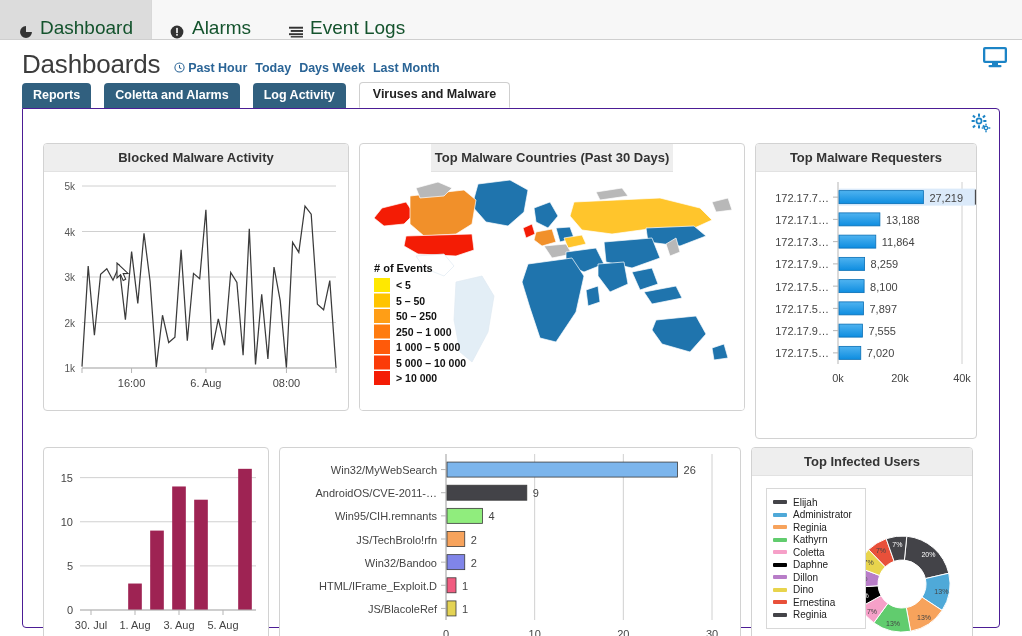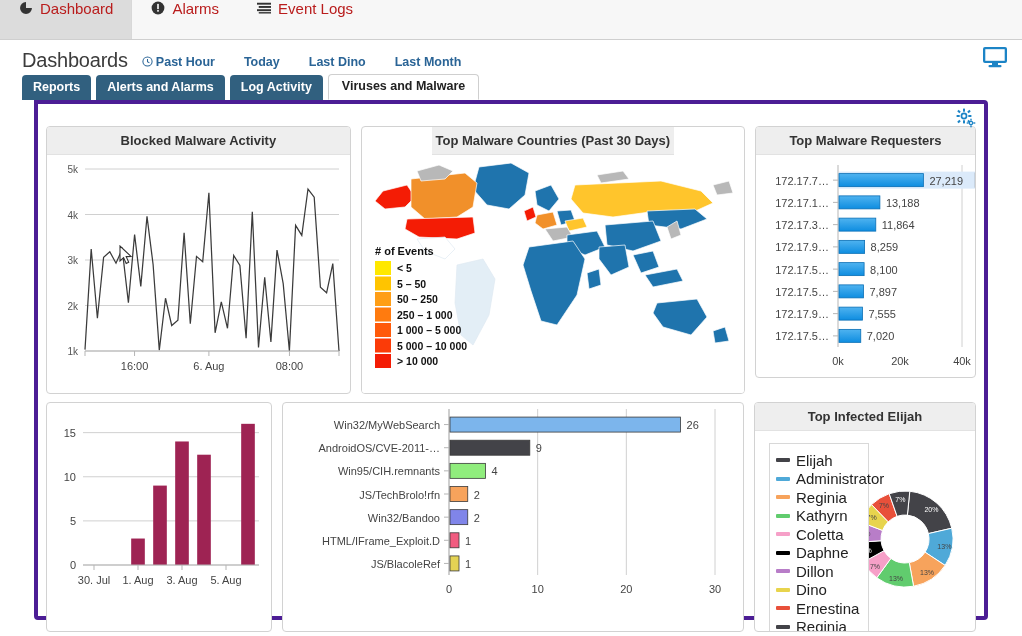--- a/index.html
+++ b/index.html
@@ -14,86 +14,86 @@
 
   
   .topnav{
     height:40px; background:#f7f7f7;
     border-bottom:1px solid #cfcfcf;
     display:flex; align-items:stretch;
     position:relative;
   }
   .nav-left{ display:flex; align-items:stretch; }
   .nav-item{
-    display:flex; align-items:flex-start; gap:7px;
-    padding:0 18px; font-size:15px; color:#b91c1c;
+    display:flex; align-items:flex-end; gap:7px;
+    padding:0 18px; font-size:19px; color:#14532d;
     border-right:1px solid #d8d8d8;
     cursor:pointer; white-space:nowrap;
   }
   .nav-item.active{ background:#dcdcdc; }
   .nav-item:not(.active){ border-right:1px solid transparent; }
   .nav-right{ margin-left:auto; display:flex; align-items:stretch; }
   .nav-right .nav-item{ border-right:none; }
   .nav-ico{ display:inline-flex; width:15px; height:15px; align-items:center; justify-content:center; }
 
   
   .page{ padding:0 12px; }
   .pagehead{
     display:flex; align-items:baseline; gap:14px;
     padding:9px 10px 2px 10px; position:relative;
   }
-  .pagetitle{ font-size:20px; color:#3c3c3c; font-weight:400; letter-spacing:-.2px; }
-  .timelinks{ display:flex; align-items:center; gap:29px; font-size:12.5px; }
+  .pagetitle{ font-size:26px; color:#3c3c3c; font-weight:400; letter-spacing:-.2px; }
+  .timelinks{ display:flex; align-items:center; gap:8px; font-size:12.5px; }
   .timelink{ color:#2a6496; cursor:pointer; font-weight:700; }
   .timelink.first{ display:flex; align-items:center; gap:3px; }
   .monitor-ico{
     position:absolute; right:2px; top:6px; cursor:pointer;
   }
 
   
   .tabbar{
-    display:flex; align-items:flex-end; gap:5px;
+    display:flex; align-items:flex-end; gap:13px;
     padding:0 10px; position:relative; height:26px;
   }
   .tab{
     font-size:12.5px; font-weight:700; color:#ffffff;
     background:#31607f; padding:5px 11px 6px 11px;
     border-radius:4px 4px 0 0; cursor:pointer; line-height:14px;
   }
   .tab.active{
     background:#ffffff; color:#222;
     border:1px solid #cfcfcf; border-bottom:1px solid #ffffff;
     padding:4px 13px 6px 13px; position:relative; z-index:3;margin-top:38px;
   }
 
   
   .panelwrap{
-    margin:0 22px; border:4px solid #4c1d95; border-radius:0 4px 4px 4px;
-    background:#fff; height:520px; position:relative; padding:8px;
+    margin:0 10px; border:1px solid #4c1d95; border-radius:0 4px 4px 4px;
+    background:#fff; height:520px; position:relative; padding:20px;
   }
   .gear-ico{ position:absolute; right:8px; top:4px; cursor:pointer; }
 
   .grid{ display:flex; flex-direction:column; gap:8px; padding-top:14px; }
   .row{ display:flex; gap:10px; }
 
   .card{
     border:1px solid #d2d2d2; border-radius:4px; background:#fff;
     display:flex; flex-direction:column; overflow:hidden;
   }
   .card-hd{
     background:#eeeeee; border-bottom:1px solid #e2e2e2;
     text-align:center; font-size:13px; font-weight:700; color:#333;
     padding:6px 4px;
   }
   .card-bd{ flex:1; position:relative; }
 
   
   .c-line{ width:306px; height:268px; }
   .c-map { width:386px; height:268px;align-items:center; }
-  .c-req { width:222px; height:252px; }
+  .c-req { width:222px; height:296px; }
   
   .c-vt  { width:226px; height:230px; }
   .c-tv  { width:462px; height:230px; }
   .c-usr { width:222px; height:230px; }
 
   svg{ display:block; }
   .ax-lbl{ font-family:"Liberation Sans", sans-serif; font-size:10px; fill:#555; }
   .ax-lbl2{ font-family:"Liberation Sans", sans-serif; font-size:11px; fill:#444; }
   .grid-l{ stroke:#d0d0d0; stroke-width:1; }
   .axis-l{ stroke:#b5b5b5; stroke-width:1; }
@@ -101,21 +101,21 @@
   .legend-ttl{ font-size:11px; font-weight:700; fill:#111; font-family:"Liberation Sans",sans-serif;}
   .legend-tx{ font-size:10.5px; fill:#111; font-family:"Liberation Sans",sans-serif; font-weight:700;}
 
   .usr-legend{
     position:absolute; left:14px; top:12px;
     border:1px solid #d8d8d8; background:#fff;
     padding:6px 8px 6px 6px; width:100px;
   }
   .usr-row{ display:flex; align-items:center; gap:6px; margin:1.5px 0; }
   .usr-key{ width:14px; height:4px; border-radius:1px; flex:none; }
-  .usr-nm{ font-size:15px; color:#222; white-space:nowrap; }
+  .usr-nm{ font-size:10px; color:#222; white-space:nowrap; }
 
   .cursor-arrow{ position:absolute; pointer-events:none; }
 </style>
 </head>
 <body>
 
 <div class="topnav">
   <div class="nav-left">
 
     <div class="nav-item active">
@@ -162,36 +162,36 @@
       <span class="timelink first">
         <span>
           <svg width="11" height="11" viewBox="0 0 16 16">
               <circle cx="8" cy="8" r="6.7" fill="none" stroke="#2a6496" stroke-width="1.5"></circle>
               <path d="M8 4.2V8.3l2.8 1.7" fill="none" stroke="#2a6496" stroke-width="1.5"></path>
             </svg>
         </span>
         <span>Past Hour</span>
       </span>
       <span class="timelink">Today</span>
-      <span class="timelink">Last Dino</span>
+      <span class="timelink">Days Week</span>
       <span class="timelink">Last Month</span>
     </div>
     <span class="monitor-ico">
       <svg width="26" height="22" viewBox="0 0 26 22">
         <rect x="1" y="1" width="24" height="16" rx="2" fill="#1c84c6"></rect>
         <rect x="3.3" y="3.2" width="19.4" height="11.6" fill="#fff"></rect>
         <rect x="10" y="17" width="6" height="2.4" fill="#1c84c6"></rect>
         <rect x="6.5" y="19" width="13" height="2.3" rx="1" fill="#1c84c6"></rect>
       </svg>
     </span>
   </div>
 
   <div class="tabbar">
     <div class="tab">Reports</div>
-    <div class="tab">Alerts and Alarms</div>
+    <div class="tab">Coletta and Alarms</div>
     <div class="tab">Log Activity</div>
     <div class="tab active">Viruses and Malware</div>
   </div>
 
   <div class="panelwrap">
     <span class="gear-ico">
       <svg width="20" height="20" viewBox="0 0 20 20">
         <g fill="#1c84c6">
           <circle cx="8" cy="8" r="3.4"></circle>
           <rect x="7" y="0.6" width="2" height="3.1"></rect>
@@ -444,21 +444,21 @@
                 <text x="182" y="141.78571428571428" class="ax-lbl2">1</text>
                 <line x1="161" y1="160.42857142857144" x2="166" y2="160.42857142857144" class="axis-l"></line>
                 <rect x="167" y="152.92857142857144" width="9" height="15" fill="#e4d354" stroke="#3a3a3a" stroke-width="0.8"></rect>
                 <text x="157" y="164.92857142857144" class="ax-lbl2" text-anchor="end">JS/BlacoleRef</text>
                 <text x="182" y="164.92857142857144" class="ax-lbl2">1</text>
               </svg>
           </div>
         </div>
 
         <div class="card c-usr">
-          <div class="card-hd">Top Infected Elijah</div>
+          <div class="card-hd">Top Infected Users</div>
           <div class="card-bd">
             <div class="usr-legend" id="usr-legend">
                 <div class="usr-row">
                   <span class="usr-key" style="background: rgb(67, 67, 72);"></span>
                   <span class="usr-nm">Elijah</span>
                 </div>
                 <div class="usr-row">
                   <span class="usr-key" style="background: rgb(79, 169, 216);"></span>
                   <span class="usr-nm">Administrator</span>
                 </div>

